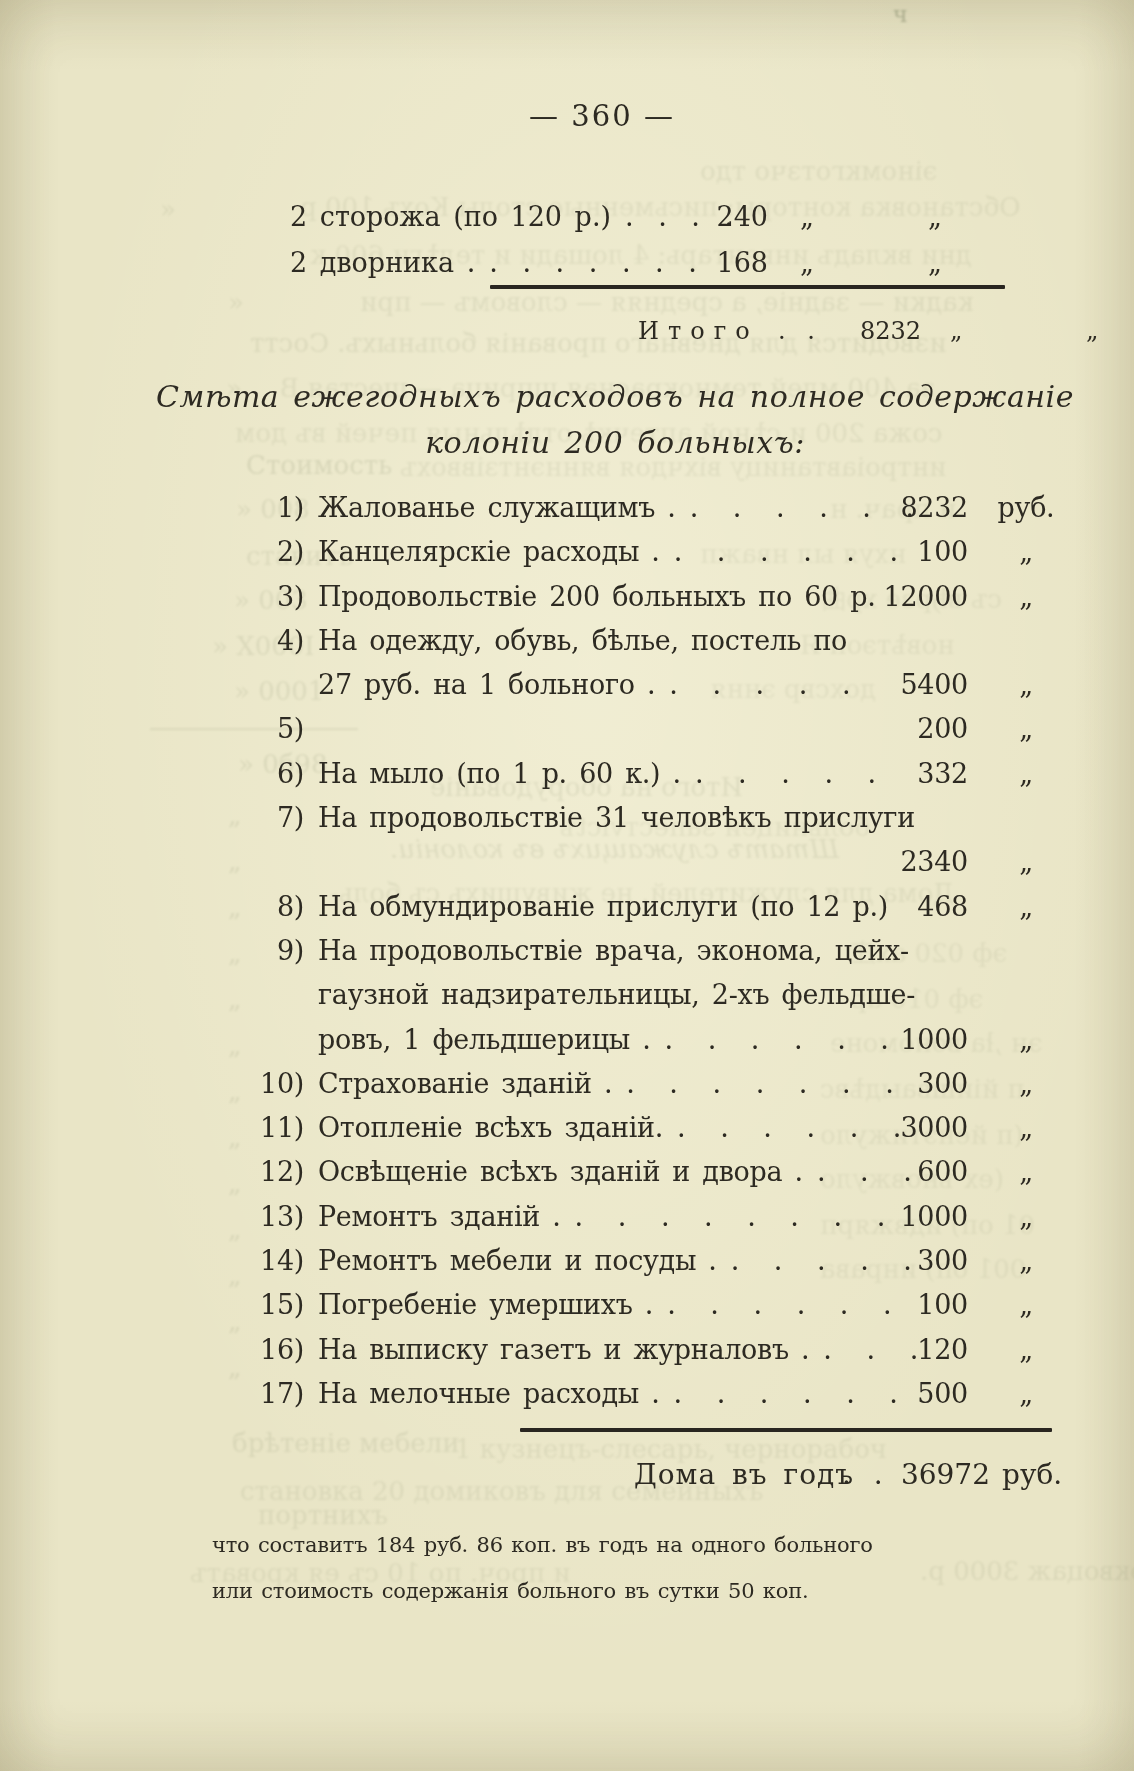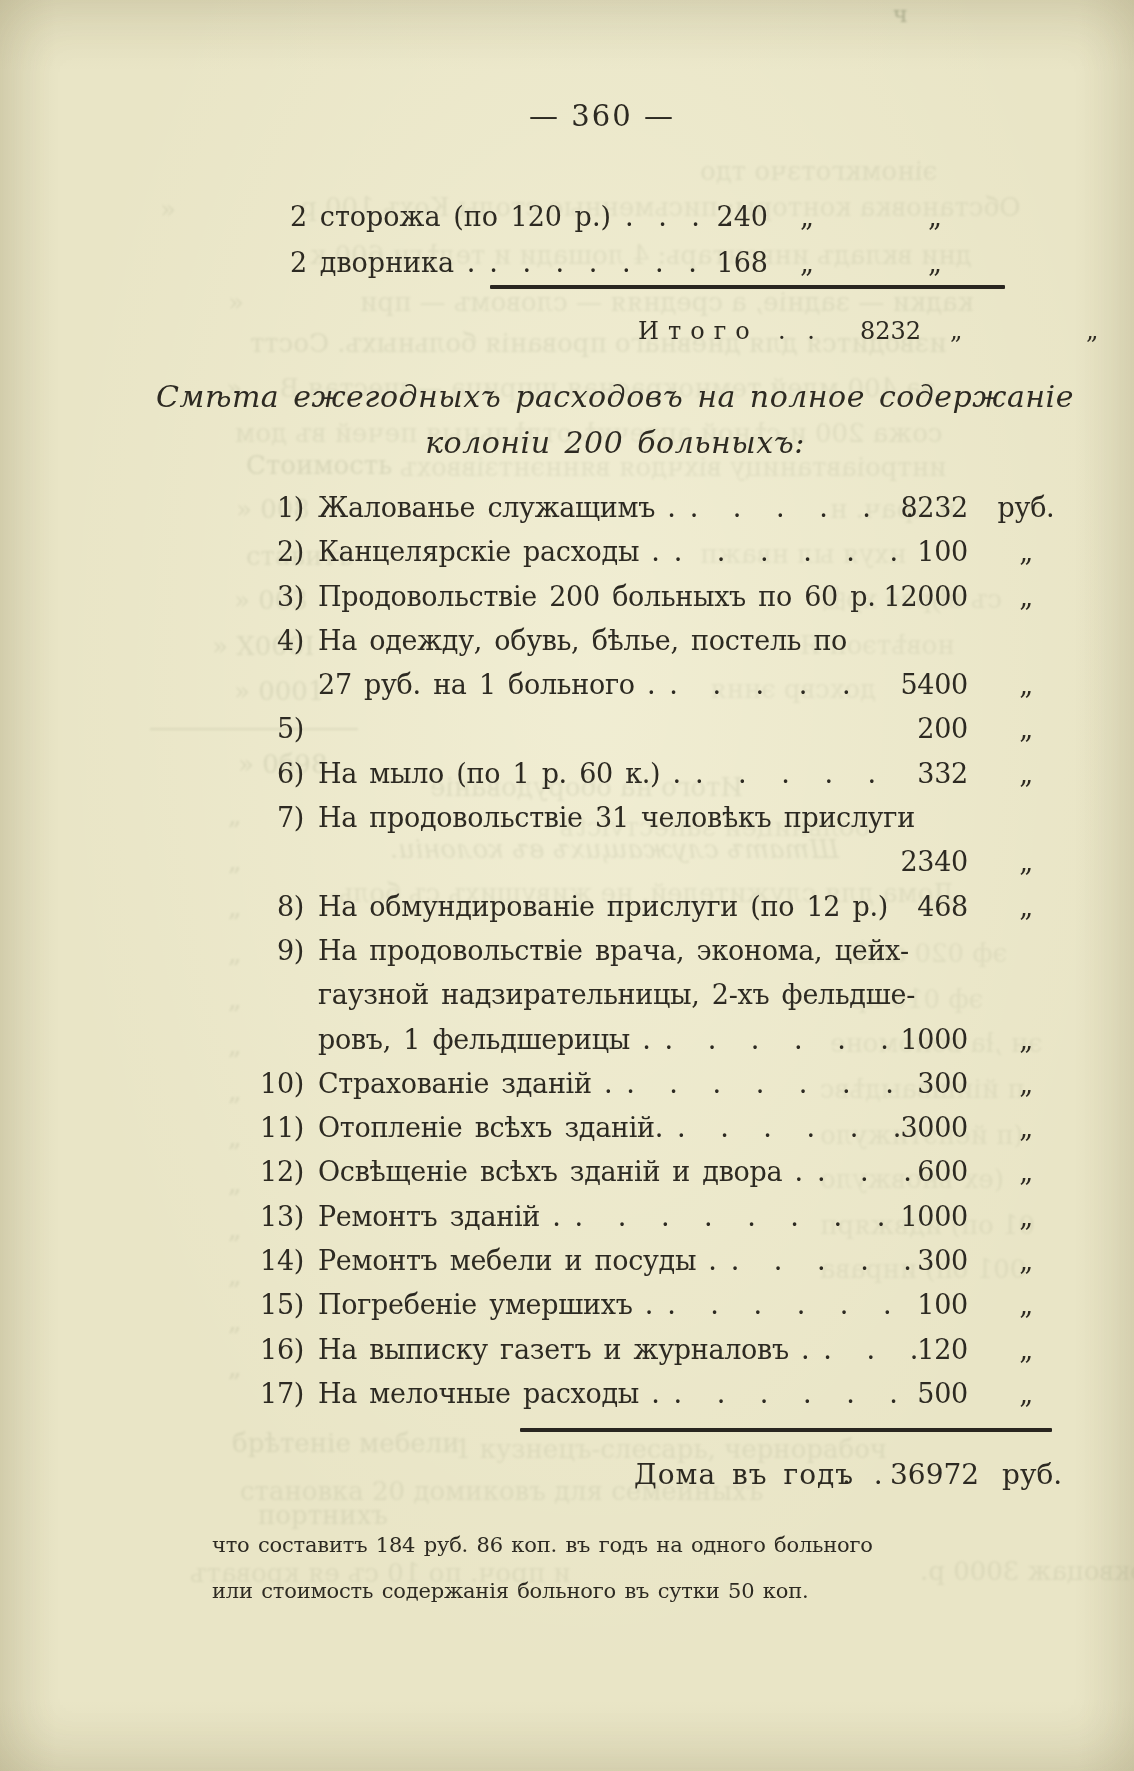--- a/index.html
+++ b/index.html
@@ -45,21 +45,21 @@
   .row{position:relative; height:44.3px; line-height:44.3px; font-size:27px; letter-spacing:-0.3px; word-spacing:4px; white-space:nowrap;}
   .row .num{position:absolute; left:218px; width:86px; text-align:right;}
   .row .text{position:absolute; left:318px;}
   .row .dots{word-spacing:22px; margin-left:14px; letter-spacing:2px;}
   .row .value{position:absolute; left:780px; width:188px; text-align:right;}
   .row .unit{position:absolute; left:980px; width:92px; text-align:center;}
   
   .grandtotal{position:absolute; top:1452px; left:0; width:1134px; height:46px; line-height:46px; font-size:28px;}
   .gt-label{position:absolute; left:634px; letter-spacing:1px; word-spacing:6px;}
   .gt-dots{position:absolute; left:842px; word-spacing:14px;}
-  .gt-value{position:absolute; left:890px; width:100px; text-align:left;}
+  .gt-value{position:absolute; left:890px; width:100px; text-align:right;}
   .gt-unit{position:absolute; left:1002px;}
   
   .footer-line{position:absolute; left:212px; width:860px; height:46px; line-height:46px;
     font-size:21px; letter-spacing:-0.2px; word-spacing:2px; white-space:nowrap;}
   .fl1{top:1522px;}
   .fl2{top:1568px;}
   
   .bleed{
     position:absolute; color:#7d8464; opacity:0.13; filter:blur(0.8px);
     white-space:nowrap; font-size:26px; line-height:30px;

